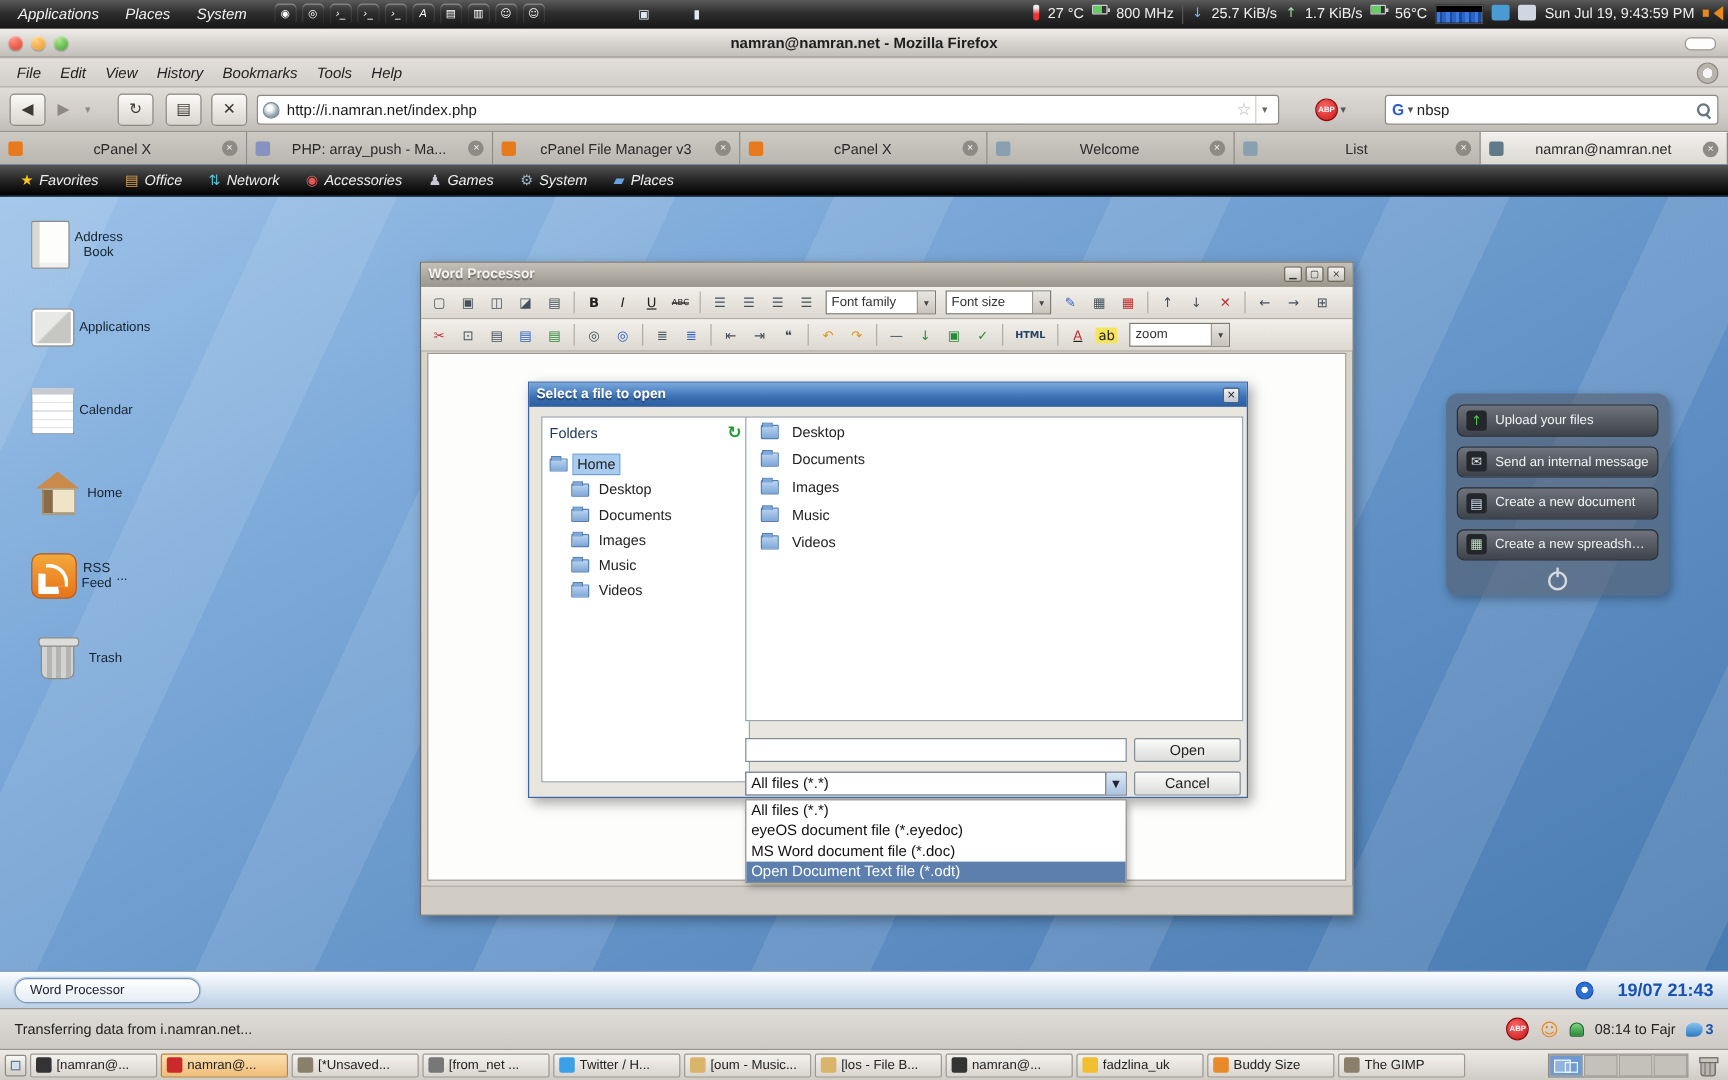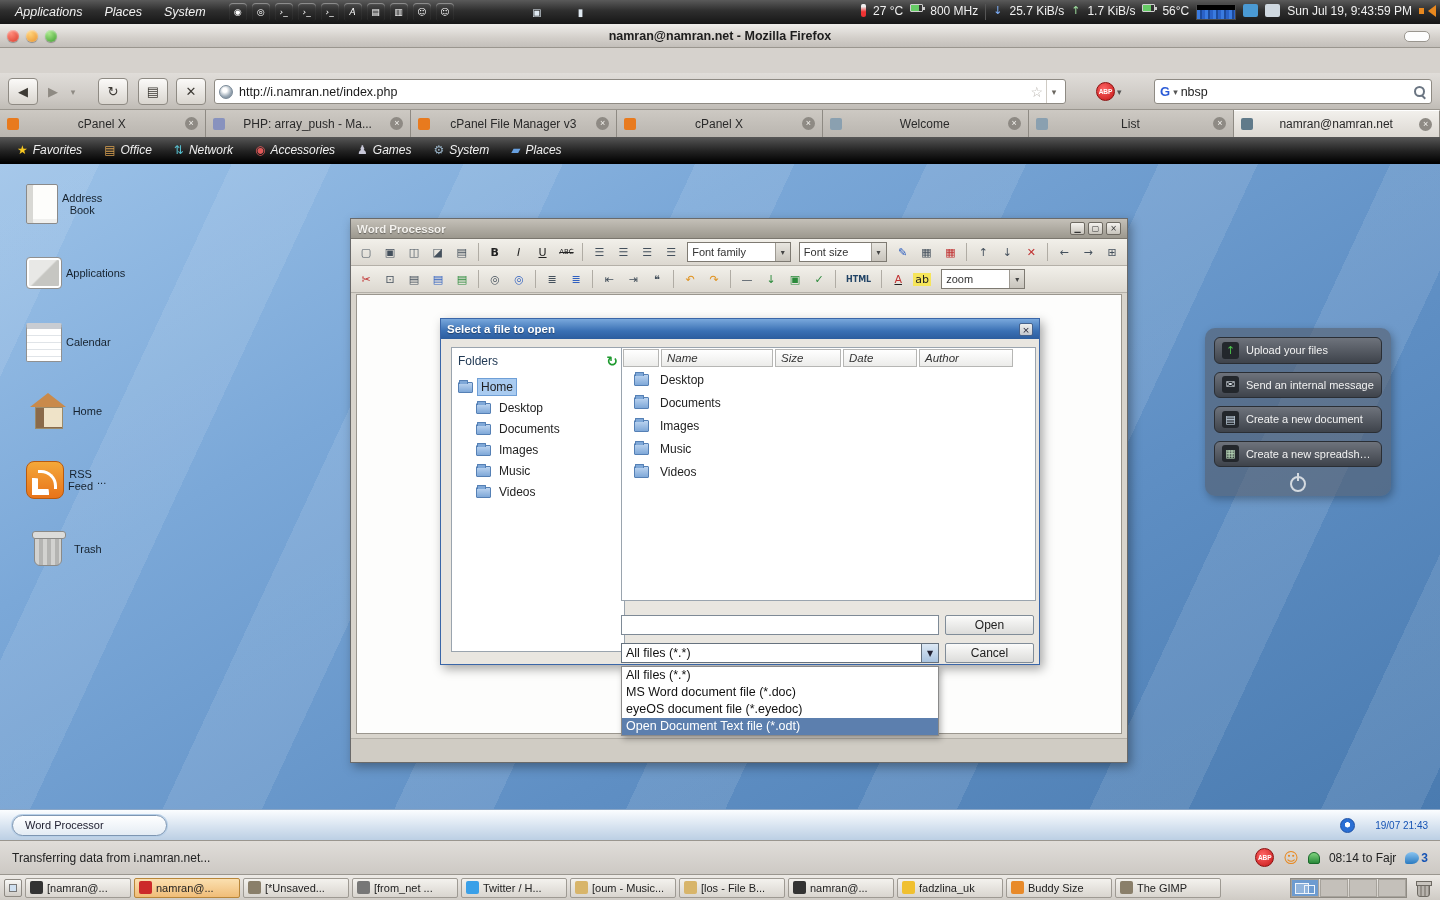--- a/index.html
+++ b/index.html
@@ -150,21 +150,21 @@
   .tbtn.sep { width:7px; } .tbtn.sep::before { content:""; width:1px; height:18px; background:#b0aca4; }
   .tbtn.b { font-weight:bold; color:#222; } .tbtn.i { font-style:italic; font-family:"Liberation Serif",serif; color:#222; }
   .tbtn.u { text-decoration:underline; color:#222; } .tbtn.s { font-size:7px; text-decoration:line-through; color:#222; }
   .tbtn.c-red .g { color:#c03030; } .tbtn.c-blue .g { color:#3060c0; } .tbtn.c-green .g { color:#2a8a3a; }
   .tbtn.c-orange .g { color:#e0921e; } .tbtn.wide { width:auto; padding:0 4px; font-size:8px; font-weight:bold; color:#246; }
   .tbtn.hl .g { background:#f6e55a; padding:0 2px; color:#222; }
   .tb-select { height:20px; background:#fff; border:1px solid #7e7a72; display:flex; align-items:center; font-size:11px;
     color:#333; padding-left:4px; margin:0 3px; justify-content:space-between; }
   .tb-select .dd { width:15px; height:18px; background:linear-gradient(#e8e6e0,#c8c4bc); border-left:1px solid #9e9a92;
     display:flex; align-items:center; justify-content:center; font-size:8px; color:#444; }
-  .ffam { width:104px; } .fsize { width:88px; } .fzoom { width:84px; margin-left:6px; }
+  .ffam { width:92px; } .fsize { width:88px; } .fzoom { width:84px; margin-left:6px; }
   .wp-content { position:absolute; top:75px; left:5px; right:5px; bottom:28px; background:#fdfdfc; border:1px solid #9a968e; }
   .wp-bottom { position:absolute; left:0; right:0; bottom:0; height:24px; background:#d0ccc4; border-top:1px solid #b4b0a8; }
 
   
   .dialog { position:absolute; left:440px; top:154px; width:600px; height:347px; background:#e9e6e0;
     border:1px solid #3a66a8; box-shadow:3px 4px 10px rgba(0,0,0,.35); z-index:10; }
   .dlg-titlebar { height:20px; background:linear-gradient(#79a8dc,#3a70b4 60%,#2c5d9e); display:flex; align-items:center; padding:0 6px; }
   .dlg-title { color:#fff; font-size:11.5px; font-weight:bold; text-shadow:0 1px 1px rgba(0,0,0,.4); }
   .dlg-close { margin-left:auto; width:14px; height:13px; background:linear-gradient(#f0f0ee,#c4c8ce); border:1px solid #46628c;
     border-radius:2px; font-size:9px; line-height:12px; text-align:center; color:#223; }
@@ -207,21 +207,21 @@
   .ft-option { height:17px; line-height:17px; font-size:12.5px; color:#111; padding-left:4px; white-space:nowrap; overflow:hidden; }
   .ft-option.selected { background:#5c7fae; color:#fff; }
 
   
   .eyeos-taskbar { position:absolute; left:0; right:0; bottom:0; height:31px; border-top:1px solid #8aa6c6;
     background:linear-gradient(#fbfdff,#d7e3f0 55%,#bccfe4); display:flex; align-items:center; padding:0 12px; }
   .etask { width:155px; height:21px; border-radius:11px; background:linear-gradient(#ffffff,#e4ecf4); border:1px solid #7e96b2;
     font-size:11px; color:#223; display:flex; align-items:center; padding:0 12px; box-shadow:0 0 0 1px #b8d0e8; }
   .eclock { margin-left:auto; display:flex; align-items:center; gap:7px; }
   .clock-ic { width:15px; height:15px; border-radius:50%; background:radial-gradient(circle at 50% 45%,#fff 25%,#2a6fd4 30%); border:1px solid #1a4fa4; }
-  .eclock .etime { font-size:10px; font-weight:normal; color:#1553b4;margin-left:13px; }
+  .eclock .etime { font-size:15px; font-weight:bold; color:#1553b4;margin-left:13px; }
 
   
   .ff-statusbar { position:absolute; top:840px; left:0; width:1440px; height:34px; background:linear-gradient(#e0ddd9,#cdc9c4);
     border-top:1px solid #9a968f; display:flex; align-items:center; padding:0 12px; gap:8px; }
   .status-text { font-size:12px; color:#222; }
   .status-right { margin-left:auto; display:flex; align-items:center; gap:9px; }
   .smiley { color:#e8881f; font-size:15px; }
   .prayer-ic { width:12px; height:12px; border-radius:50% 50% 2px 2px; background:linear-gradient(#7fd47f,#2a8a3a); border:1px solid #1a6a2a; }
   .prayer-text { font-size:12px; color:#222; }
   .badge-blue { display:flex; align-items:center; gap:2px; }
@@ -320,20 +320,26 @@
   </div>
 
   <div class="ff-titlebar">
     <span class="ff-title">namran@namran.net - Mozilla Firefox</span>
     <span class="tl r"></span>
     <span class="tl o"></span>
     <span class="tl g"></span>
     <span class="tb-widget"></span>
   </div>
 
+  <div class="ff-menubar">
+    <div class="contents">
+      
+    <span class="ff-menu-item"><i>File</i></span><span class="ff-menu-item"><i>Edit</i></span><span class="ff-menu-item"><i>View</i></span><span class="ff-menu-item"><i>History</i></span><span class="ff-menu-item"><i>Bookmarks</i></span><span class="ff-menu-item"><i>Tools</i></span><span class="ff-menu-item"><i>Help</i></span></div>
+    <span class="throbber"></span>
+  </div>
 
   <div class="ff-navbar">
     <span class="navbtn" style="left:8px;width:30px">
         <i class="g">◀</i>
       </span>
     <span class="navbtn flat" style="left:42px;width:22px">
         <i class="g">▶</i>
       </span>
     <span class="navbtn flat" style="left:66px;width:14px;font-size:9px">
         <i class="g">▾</i>
@@ -653,38 +659,20 @@
                 <span class="folder-ic"></span>
                 <span class="tree-label">Music</span>
               </div>
                 <div class="tree-item child">
                 <span class="folder-ic"></span>
                 <span class="tree-label">Videos</span>
               </div>
               </div>
           </div>
           <div class="filelist">
-            <div class="fl-head">
-
-            <span class="fl-h">
-                  <i></i>
-                </span>
-                <span class="fl-h">
-                  <i>Name</i>
-                </span>
-                <span class="fl-h">
-                  <i>Size</i>
-                </span>
-                <span class="fl-h">
-                  <i>Date</i>
-                </span>
-                <span class="fl-h">
-                  <i>Author</i>
-                </span>
-              </div>
             <div class="fl-rows">
 
             <div class="fl-row">
                 <span class="cell c0">
                     <span class="folder-ic big"></span>
                   </span>
                 <span class="cell c1">Desktop</span>
                 <span class="cell c2"></span>
                 <span class="cell c3"></span>
                 <span class="cell c4"></span>
@@ -730,22 +718,22 @@
           <input class="fname" value="" style="">
           <button class="dlg-btn open"><span>Open</span></button>
           <div class="ft-select">
             <span class="ft-value">All files (*.*)</span>
             <span class="ft-arrow g">▼</span>
           </div>
           <button class="dlg-btn cancel"><span>Cancel</span></button>
           <div class="ft-options">
 
           <div class="ft-option"><span>All files (*.*)</span></div>
+              <div class="ft-option"><span>eyeOS document file (*.eyedoc)</span></div>
               <div class="ft-option"><span>MS Word document file (*.doc)</span></div>
-              <div class="ft-option"><span>eyeOS document file (*.eyedoc)</span></div>
               <div class="ft-option selected"><span>Open Document Text file (*.odt)</span></div>
             </div>
         </div>
       </div>
 
       <div class="widget-panel">
         <div class="contents">
           
         <div class="wbtn">
             <span class="ic">

